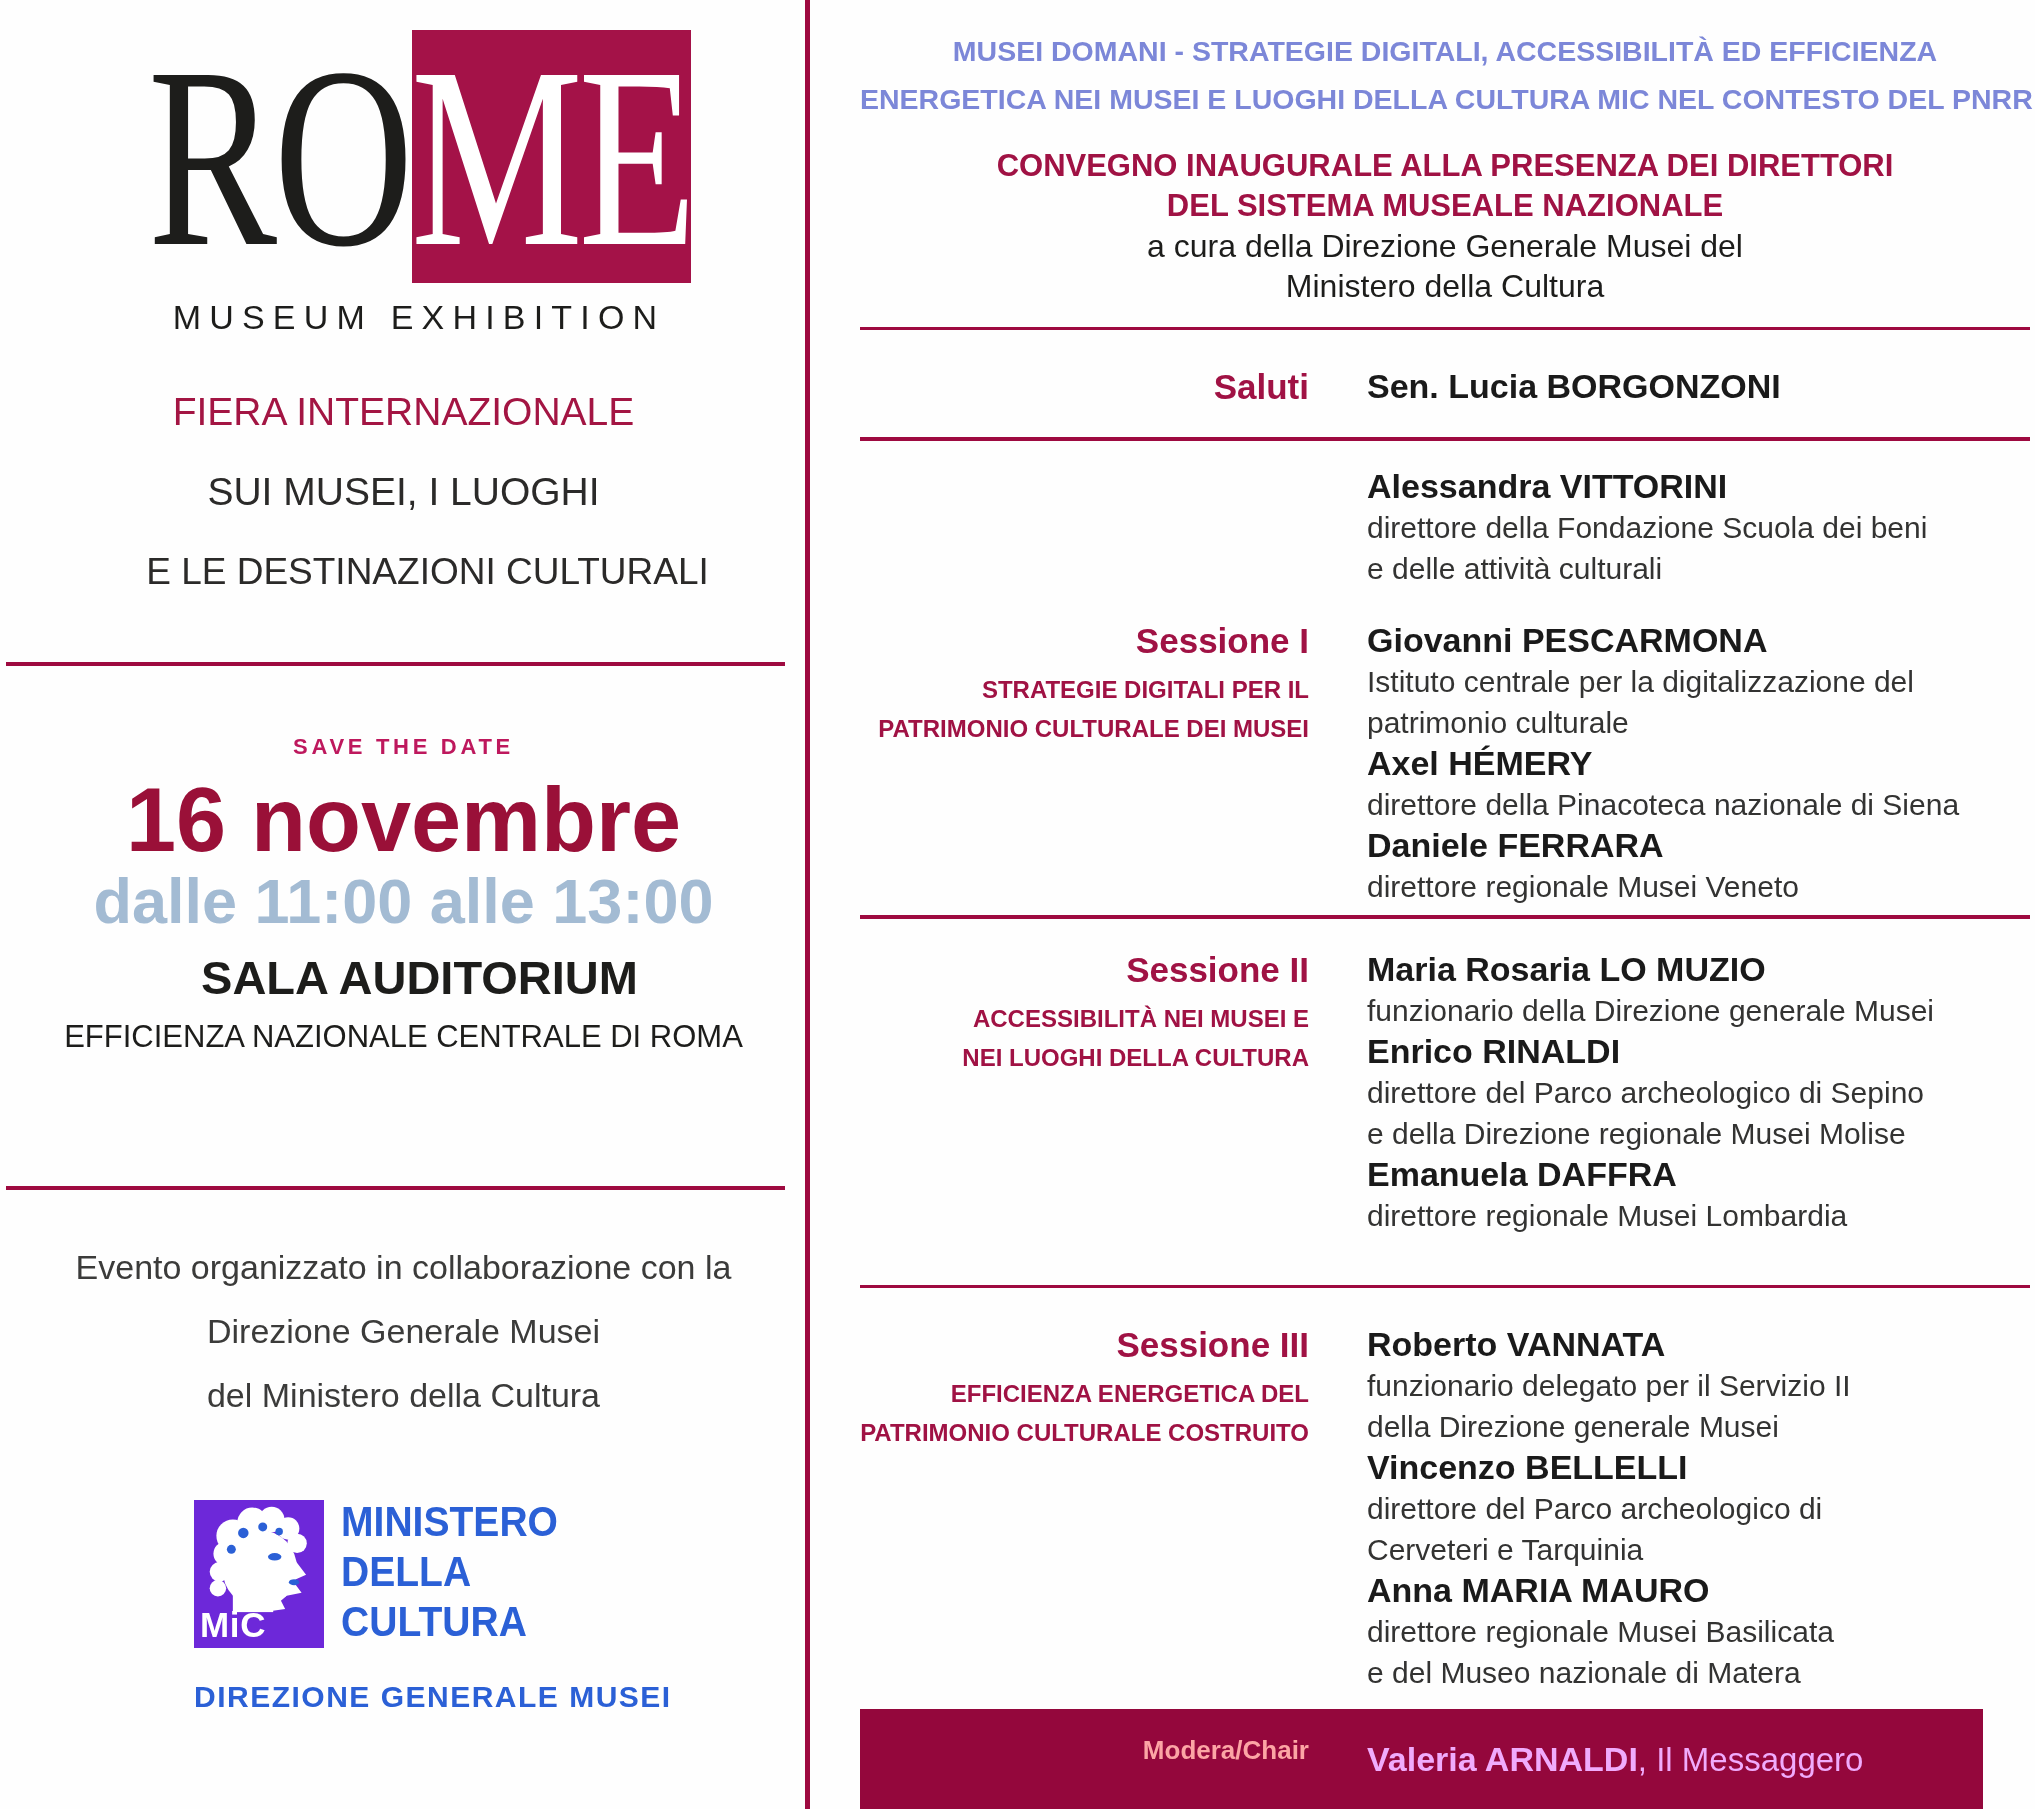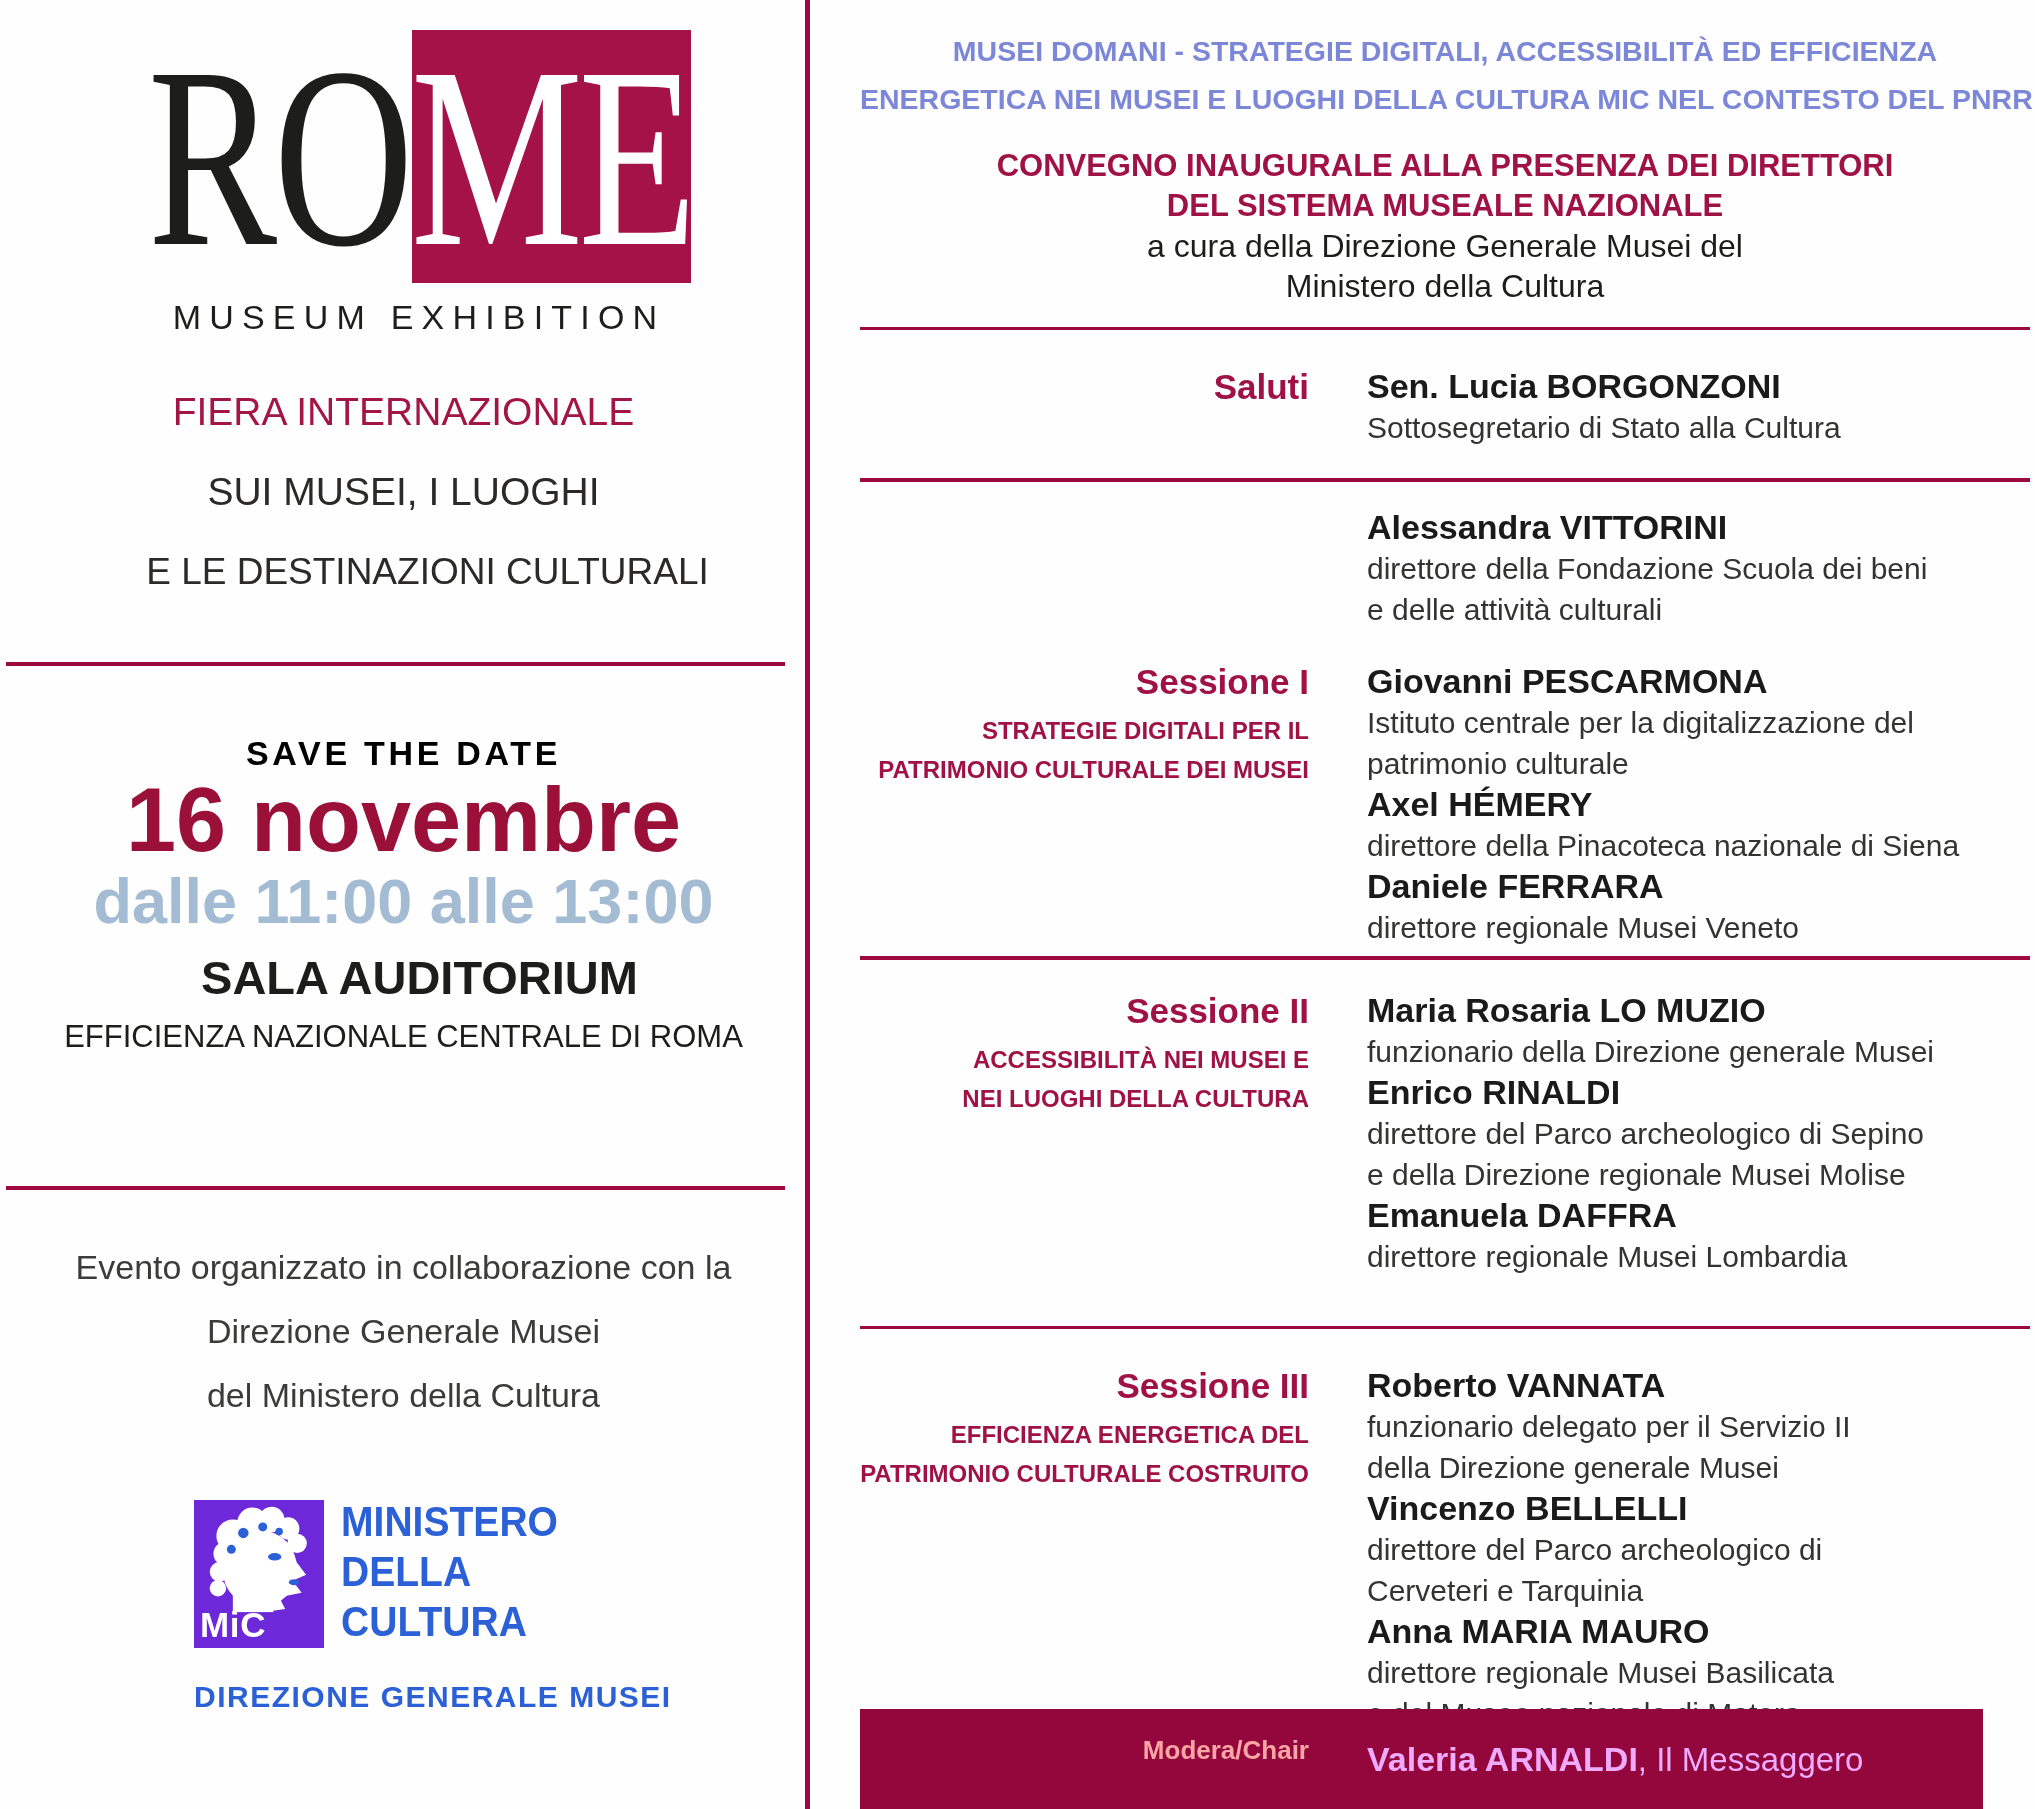--- a/index.html
+++ b/index.html
@@ -25,22 +25,22 @@
   .museum-exh{position:absolute;left:142px;top:298px;width:554px;text-align:center;
       font-size:34px;letter-spacing:8.2px;color:#1d1d1b;white-space:nowrap;}
 
   .fiera{position:absolute;left:0;top:390px;width:807px;font-size:39px;color:#A31543;white-space:nowrap;}
   .sui-musei{position:absolute;left:0;top:470px;width:807px;font-size:39px;color:#2b2a29;white-space:nowrap;}
   .destinazioni{position:absolute;left:0;top:551px;width:807px;font-size:37px;color:#2b2a29;white-space:nowrap;margin-left:24px;}
 
   .hrL1{position:absolute;left:6px;top:662px;width:779px;}
   .hrL2{position:absolute;left:6px;top:1186px;width:779px;}
 
-  .savedate{position:absolute;left:0;top:734px;width:807px;font-size:34px;font-weight:bold;
-      letter-spacing:3.7px;color:#000000;}
+  .savedate{position:absolute;left:0;top:734px;width:807px;font-size:22px;font-weight:bold;
+      letter-spacing:3.7px;color:#be185d;}
   .nov16{position:absolute;left:0;top:773px;width:807px;font-size:90px;font-weight:bold;color:#9A1038;line-height:94px;}
   .dalle{position:absolute;left:0;top:866px;width:807px;font-size:63px;font-weight:bold;color:#A3BBD3;line-height:71px;}
   .sala{position:absolute;left:16px;top:951px;width:807px;font-size:47px;font-weight:bold;color:#1d1d1b;line-height:54px;}
   .biblio{position:absolute;left:0;top:1019px;width:807px;font-size:31px;color:#1d1d1b;white-space:nowrap;}
 
   .evento{position:absolute;left:0;top:1235px;width:807px;font-size:34px;color:#3b3b3a;line-height:64px;}
 
   .mic-square{position:absolute;left:194px;top:1500px;width:130px;height:148px;background:#6d28d9;}
   .mic-square svg{position:absolute;left:0;top:0;}
   .mic-text{position:absolute;left:6px;bottom:3px;color:#ffffff;font-weight:bold;font-size:35px;letter-spacing:0.7px;}
@@ -169,21 +169,20 @@
     </div>
 
     <hr class="rule r1">
 
     <div class="prow row-saluti">
       <div class="col-label">
         <div class="sec-label">Saluti</div>
       </div>
       <div class="col-names">
         <div class="name">Sen. Lucia BORGONZONI</div>
-        <div class="role">Sottosegretario di Stato alla Cultura</div>
       </div>
     </div>
 
     <hr class="rule r2">
 
     <div class="prow row-vittorini">
       <div class="col-label"></div>
       <div class="col-names">
         <div class="name">Alessandra VITTORINI</div>
         <div class="role">direttore della Fondazione Scuola dei beni</div>

